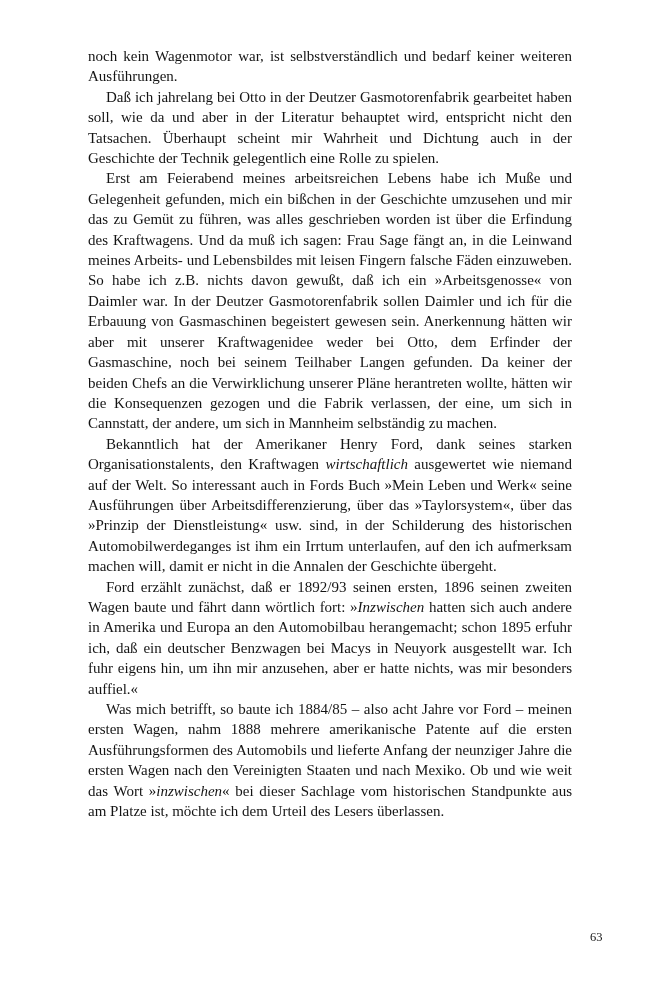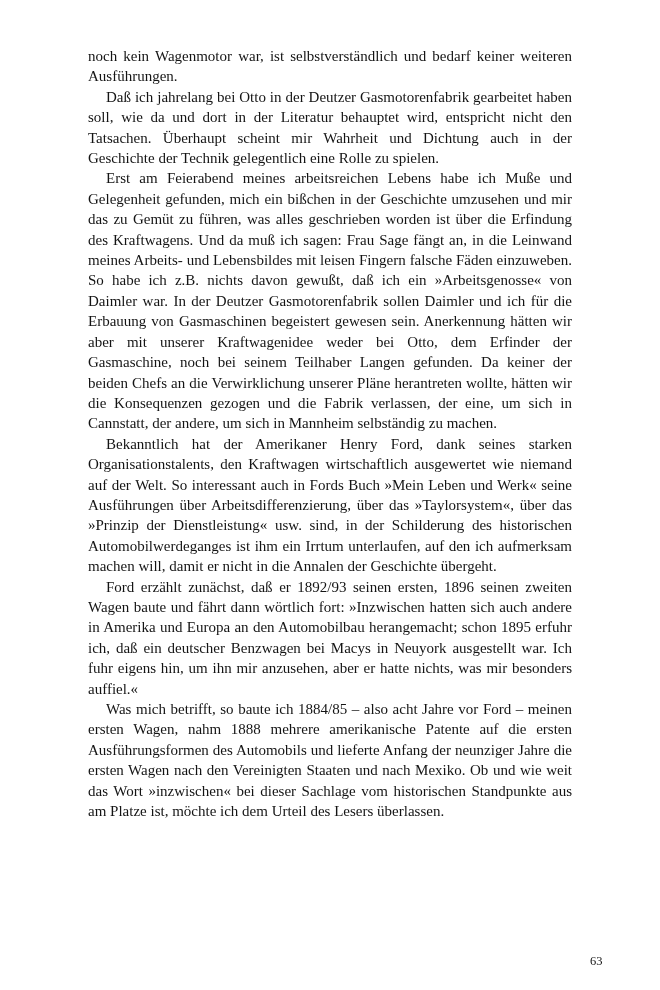--- a/index.html
+++ b/index.html
@@ -29,38 +29,39 @@
   }
   .text-block p {
     margin: 0;
     padding: 0;
     text-indent: 18px;
   }
   .text-block p.no-indent {
     text-indent: 0;
   }
   .text-block span.italic {
+    font-style: italic;
   }
   .page-number {
     position: absolute;
     left: 590px;
-    top: 954px;
+    top: 930px;
     width: 30px;
     font-family: "Liberation Serif", "DejaVu Serif", serif;
     font-size: 12.5px;
     color: #141414;
     text-align: left;
   }
 </style>
 </head>
 <body>
 
 <div class="page">
   <div class="text-block" id="text-block" lang="de">
       <p class="no-indent"><span>noch kein Wagenmotor war, ist selbstverständlich und bedarf keiner weiteren Ausführungen.</span></p>
-      <p><span>Daß ich jahrelang bei Otto in der Deutzer Gasmotorenfabrik gearbeitet haben soll, wie da und dort in der Literatur behauptet wird, entspricht nicht den Tatsachen. Überhaupt scheint mir Wahrheit und Dichtung auch in der Geschichte der Technik gelegentlich eine Rolle zu spielen.</span></p>
+      <p><span>Daß ich jahrelang bei Otto in der Deutzer Gasmotorenfabrik gearbeitet haben soll, wie da und aber in der Literatur behauptet wird, entspricht nicht den Tatsachen. Überhaupt scheint mir Wahrheit und Dichtung auch in der Geschichte der Technik gelegentlich eine Rolle zu spielen.</span></p>
       <p><span>Erst am Feierabend meines arbeitsreichen Lebens habe ich Muße und Gelegenheit gefunden, mich ein bißchen in der Geschichte umzusehen und mir das zu Gemüt zu führen, was alles geschrieben worden ist über die Erfindung des Kraftwagens. Und da muß ich sagen: Frau Sage fängt an, in die Leinwand meines Arbeits- und Lebensbildes mit leisen Fingern falsche Fäden einzuweben. So habe ich z.B. nichts davon gewußt, daß ich ein »Arbeitsgenosse« von Daimler war. In der Deutzer Gasmotorenfabrik sollen Daimler und ich für die Erbauung von Gasmaschinen begeistert gewesen sein. Anerkennung hätten wir aber mit unserer Kraftwagenidee weder bei Otto, dem Erfinder der Gasmaschine, noch bei seinem Teilhaber Langen gefunden. Da keiner der beiden Chefs an die Verwirklichung unserer Pläne herantreten wollte, hätten wir die Konsequenzen gezogen und die Fabrik verlassen, der eine, um sich in Cannstatt, der andere, um sich in Mannheim selbständig zu machen.</span></p>
       <p><span>Bekanntlich hat der Amerikaner Henry Ford, dank seines starken Organisationstalents, den Kraftwagen </span><span class="italic">wirtschaftlich</span><span> ausgewertet wie niemand auf der Welt. So interessant auch in Fords Buch »Mein Leben und Werk« seine Ausführungen über Arbeitsdifferenzierung, über das »Taylorsystem«, über das »Prinzip der Dienstleistung« usw. sind, in der Schilderung des historischen Automobilwerdeganges ist ihm ein Irrtum unterlaufen, auf den ich aufmerksam machen will, damit er nicht in die Annalen der Geschichte übergeht.</span></p>
       <p><span>Ford erzählt zunächst, daß er 1892/93 seinen ersten, 1896 seinen zweiten Wagen baute und fährt dann wörtlich fort: »</span><span class="italic">Inzwischen</span><span> hatten sich auch andere in Amerika und Europa an den Automobilbau herangemacht; schon 1895 erfuhr ich, daß ein deutscher Benzwagen bei Macys in Neuyork ausgestellt war. Ich fuhr eigens hin, um ihn mir anzusehen, aber er hatte nichts, was mir besonders auffiel.«</span></p>
       <p><span>Was mich betrifft, so baute ich 1884/85 – also acht Jahre vor Ford – meinen ersten Wagen, nahm 1888 mehrere amerikanische Patente auf die ersten Ausführungsformen des Automobils und lieferte Anfang der neunziger Jahre die ersten Wagen nach den Vereinigten Staaten und nach Mexiko. Ob und wie weit das Wort »</span><span class="italic">inzwischen</span><span>« bei dieser Sachlage vom historischen Standpunkte aus am Platze ist, möchte ich dem Urteil des Lesers überlassen.</span></p>
     </div>
   <div class="page-number">63</div>
 </div>
 
 </body></html>

